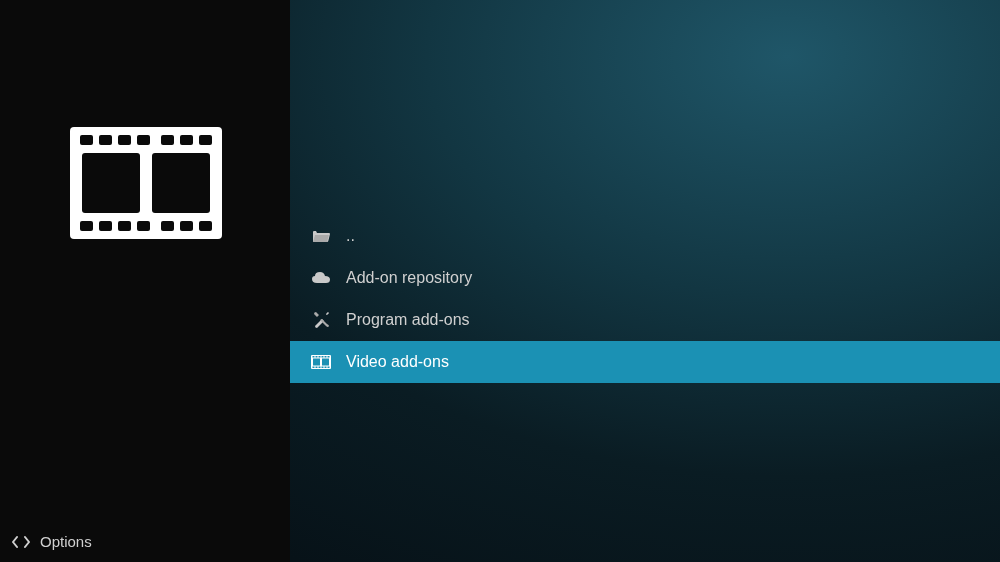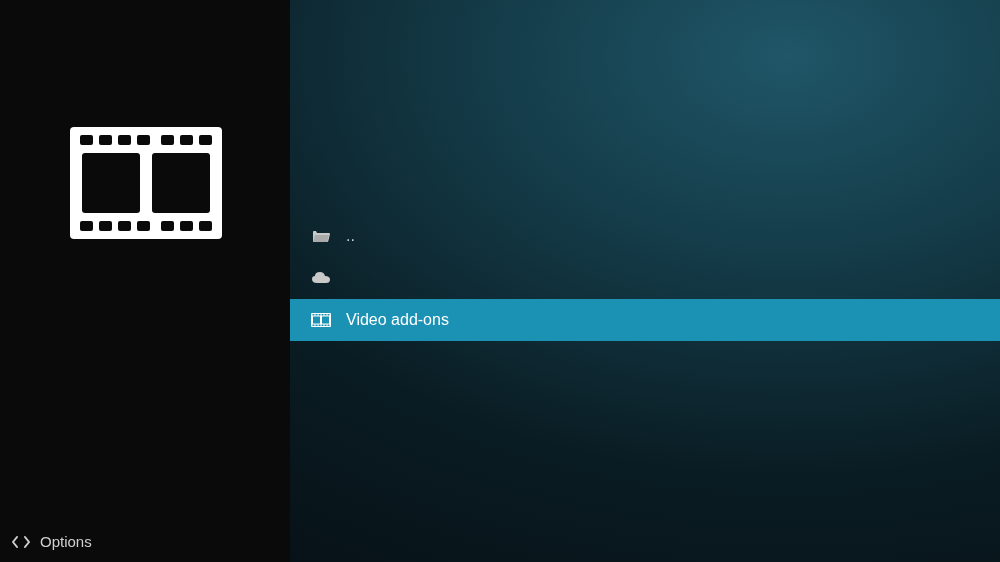--- a/index.html
+++ b/index.html
@@ -169,22 +169,33 @@
       </span>
       <span>..</span>
     </div>
 
     <div class="list-item">
       <span class="list-icon">
         <svg width="20" height="14" viewBox="0 0 20 14">
           <path d="M6 12 Q1 12 1 8 Q1 5 4 5 Q4 1 9 1 Q13 1 14 5 Q19 5 19 8.5 Q19 12 15 12 Z" fill="#c9c9c9"></path>
         </svg>
       </span>
-    </div>
-
+      <span>Add-on repository</span>
+    </div>
+
+    <div class="list-item">
+      <span class="list-icon">
+        <svg width="18" height="18" viewBox="0 0 18 18">
+          <path d="M3 15 L10 8 L12 10 L5 17 Q3 17 3 15 Z" fill="#c9c9c9"></path>
+          <path d="M11 7 L14 4 Q16 4 17 2 L16 1 Q14 2 14 4 Z" fill="#c9c9c9"></path>
+          <path d="M2 3 L5 6 L7 4 L4 1 Q2 1 2 3 Z M8 9 L14 15 Q16 17 17 15 Q17 14 15 13 L10 8 Z" fill="#aaa"></path>
+        </svg>
+      </span>
+      <span>Program add-ons</span>
+    </div>
 
     <div class="list-item selected">
       <span class="list-icon">
         <svg width="20" height="14" viewBox="0 0 20 14">
           <rect x="0" y="0" width="20" height="14" rx="1" fill="#fff"></rect>
           <rect x="1.5" y="1" width="2" height="1.5" fill="#1b91b4"></rect>
           <rect x="4.5" y="1" width="2" height="1.5" fill="#1b91b4"></rect>
           <rect x="7.5" y="1" width="2" height="1.5" fill="#1b91b4"></rect>
           <rect x="10.5" y="1" width="2" height="1.5" fill="#1b91b4"></rect>
           <rect x="13.5" y="1" width="2" height="1.5" fill="#1b91b4"></rect>

